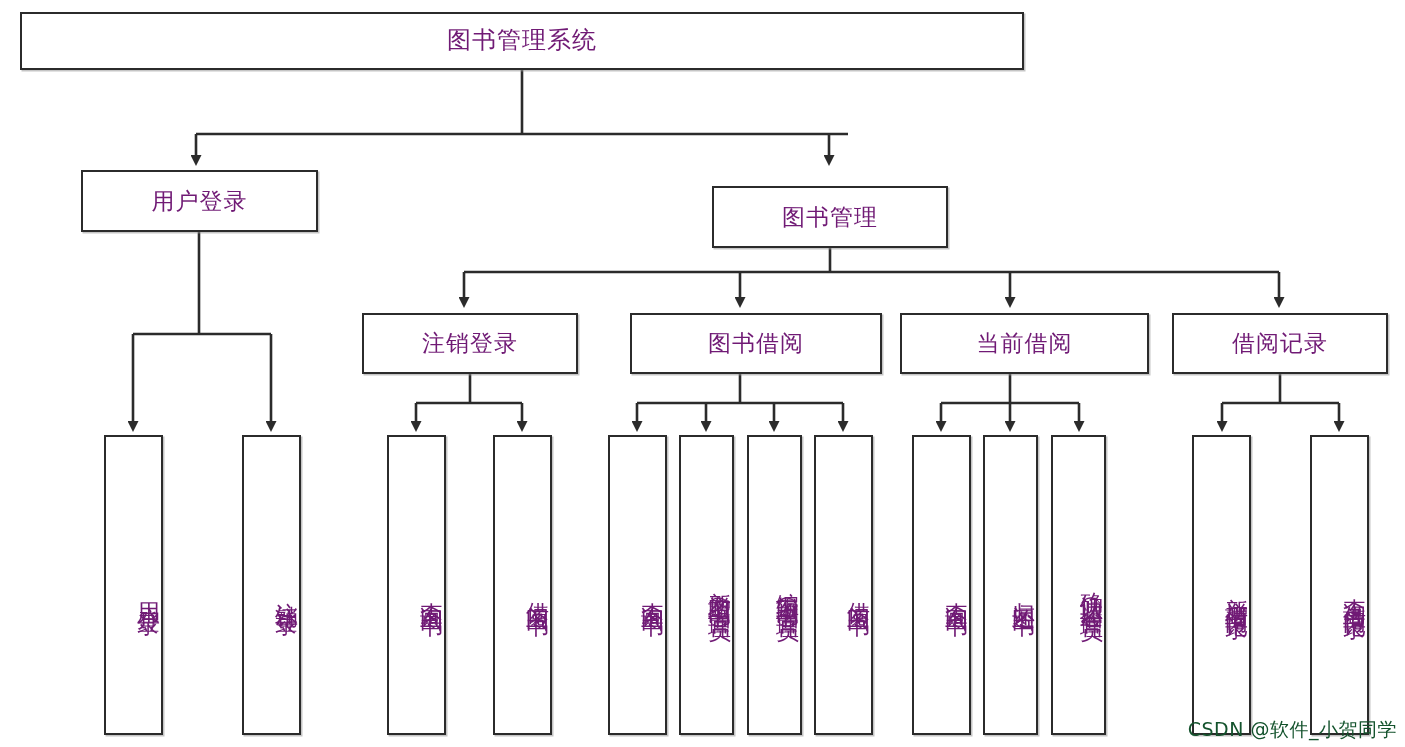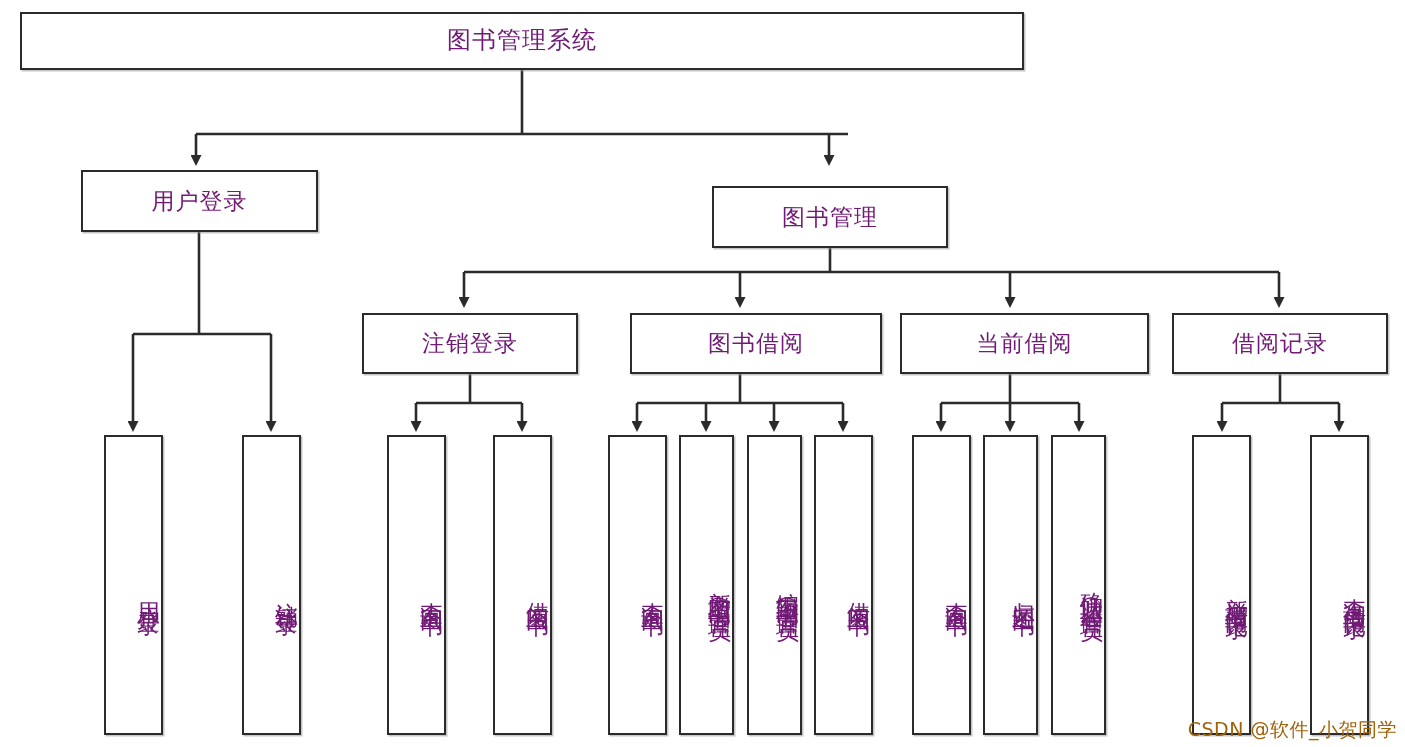--- a/index.html
+++ b/index.html
@@ -43,21 +43,21 @@
     text-orientation:upright;
     font-size:23px;
     letter-spacing:4px;
     line-height:1.1;
     white-space:normal;
   }
   .watermark{
     position:absolute;
     right:8px;bottom:4px;
     font-size:19px;
-    color:#a16207;
+    color:#14532d;
     letter-spacing:.5px;
     white-space:nowrap;
     margin-top:27px;
   }
 </style>
 </head>
 <body>
 
 <div id="canvas">
 

